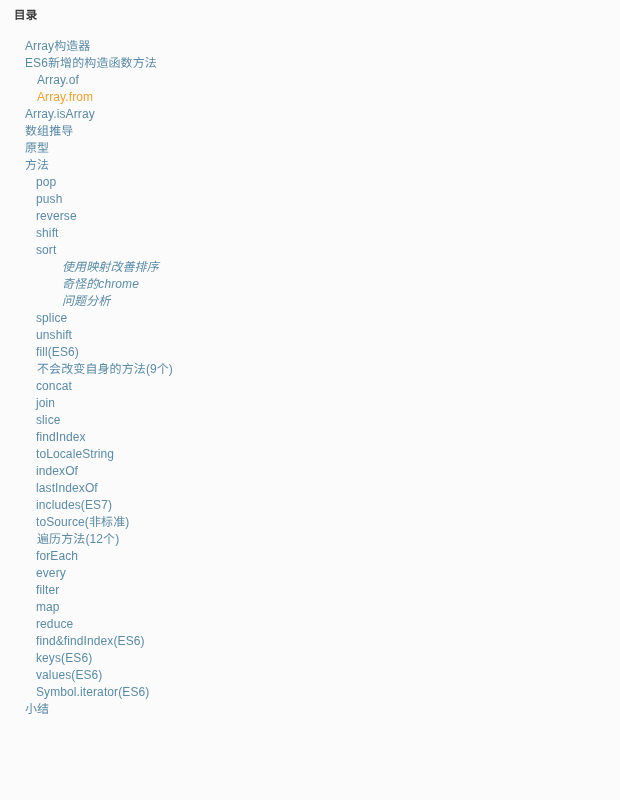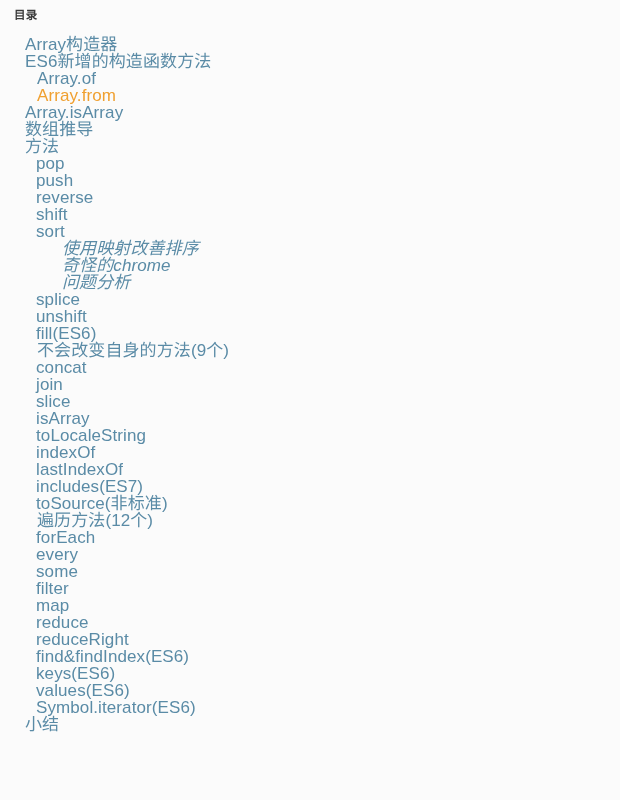--- a/index.html
+++ b/index.html
@@ -53,21 +53,21 @@
     list-style: none;
   }
   .toc-item {
     display: block;
     height: 17px;
     line-height: 17px;
     white-space: nowrap;
   }
   .toc-link {
     display: inline-block;
-    font-size: 17px;
+    font-size: 12px;
     line-height: 17px;
     color: #5a8ba6;
     text-decoration: none;
     letter-spacing: 0.1px;
     white-space: nowrap;
     cursor: pointer;
   }
   .toc-link.active {
     color: #f0a030;
   }
@@ -85,50 +85,49 @@
 
     <div class="toc-title">目录</div>
 
     <ul class="toc-list" id="toc-list">
         <li class="toc-item"><a class="toc-link lvl-1" href="#">Array构造器</a></li>
         <li class="toc-item"><a class="toc-link lvl-1" href="#">ES6新增的构造函数方法</a></li>
         <li class="toc-item"><a class="toc-link lvl-2" href="#">Array.of</a></li>
         <li class="toc-item"><a class="toc-link lvl-2 active" href="#">Array.from</a></li>
         <li class="toc-item"><a class="toc-link lvl-1" href="#">Array.isArray</a></li>
         <li class="toc-item"><a class="toc-link lvl-1" href="#">数组推导</a></li>
+        <li class="toc-item"><a class="toc-link lvl-1" href="#">原型</a></li>
         <li class="toc-item"><a class="toc-link lvl-1" href="#">方法</a></li>
         <li class="toc-item"><a class="toc-link lvl-3" href="#">pop</a></li>
         <li class="toc-item"><a class="toc-link lvl-3" href="#">push</a></li>
         <li class="toc-item"><a class="toc-link lvl-3" href="#">reverse</a></li>
         <li class="toc-item"><a class="toc-link lvl-3" href="#">shift</a></li>
         <li class="toc-item"><a class="toc-link lvl-3" href="#">sort</a></li>
         <li class="toc-item"><a class="toc-link lvl-4" href="#">使用映射改善排序</a></li>
         <li class="toc-item"><a class="toc-link lvl-4" href="#">奇怪的chrome</a></li>
         <li class="toc-item"><a class="toc-link lvl-4" href="#">问题分析</a></li>
         <li class="toc-item"><a class="toc-link lvl-3" href="#">splice</a></li>
         <li class="toc-item"><a class="toc-link lvl-3" href="#">unshift</a></li>
         <li class="toc-item"><a class="toc-link lvl-3" href="#">fill(ES6)</a></li>
         <li class="toc-item"><a class="toc-link lvl-2" href="#">不会改变自身的方法(9个)</a></li>
         <li class="toc-item"><a class="toc-link lvl-3" href="#">concat</a></li>
         <li class="toc-item"><a class="toc-link lvl-3" href="#">join</a></li>
         <li class="toc-item"><a class="toc-link lvl-3" href="#">slice</a></li>
-        <li class="toc-item"><a class="toc-link lvl-3" href="#">isArray</a></li>
+        <li class="toc-item"><a class="toc-link lvl-3" href="#">findIndex</a></li>
         <li class="toc-item"><a class="toc-link lvl-3" href="#">toLocaleString</a></li>
         <li class="toc-item"><a class="toc-link lvl-3" href="#">indexOf</a></li>
         <li class="toc-item"><a class="toc-link lvl-3" href="#">lastIndexOf</a></li>
         <li class="toc-item"><a class="toc-link lvl-3" href="#">includes(ES7)</a></li>
         <li class="toc-item"><a class="toc-link lvl-3" href="#">toSource(非标准)</a></li>
         <li class="toc-item"><a class="toc-link lvl-2" href="#">遍历方法(12个)</a></li>
         <li class="toc-item"><a class="toc-link lvl-3" href="#">forEach</a></li>
         <li class="toc-item"><a class="toc-link lvl-3" href="#">every</a></li>
-        <li class="toc-item"><a class="toc-link lvl-3" href="#">some</a></li>
         <li class="toc-item"><a class="toc-link lvl-3" href="#">filter</a></li>
         <li class="toc-item"><a class="toc-link lvl-3" href="#">map</a></li>
         <li class="toc-item"><a class="toc-link lvl-3" href="#">reduce</a></li>
-        <li class="toc-item"><a class="toc-link lvl-3" href="#">reduceRight</a></li>
         <li class="toc-item"><a class="toc-link lvl-3" href="#">find&amp;findIndex(ES6)</a></li>
         <li class="toc-item"><a class="toc-link lvl-3" href="#">keys(ES6)</a></li>
         <li class="toc-item"><a class="toc-link lvl-3" href="#">values(ES6)</a></li>
         <li class="toc-item"><a class="toc-link lvl-3" href="#">Symbol.iterator(ES6)</a></li>
         <li class="toc-item"><a class="toc-link lvl-1" href="#">小结</a></li>
       </ul>
 
   </div>
 </div>
 

